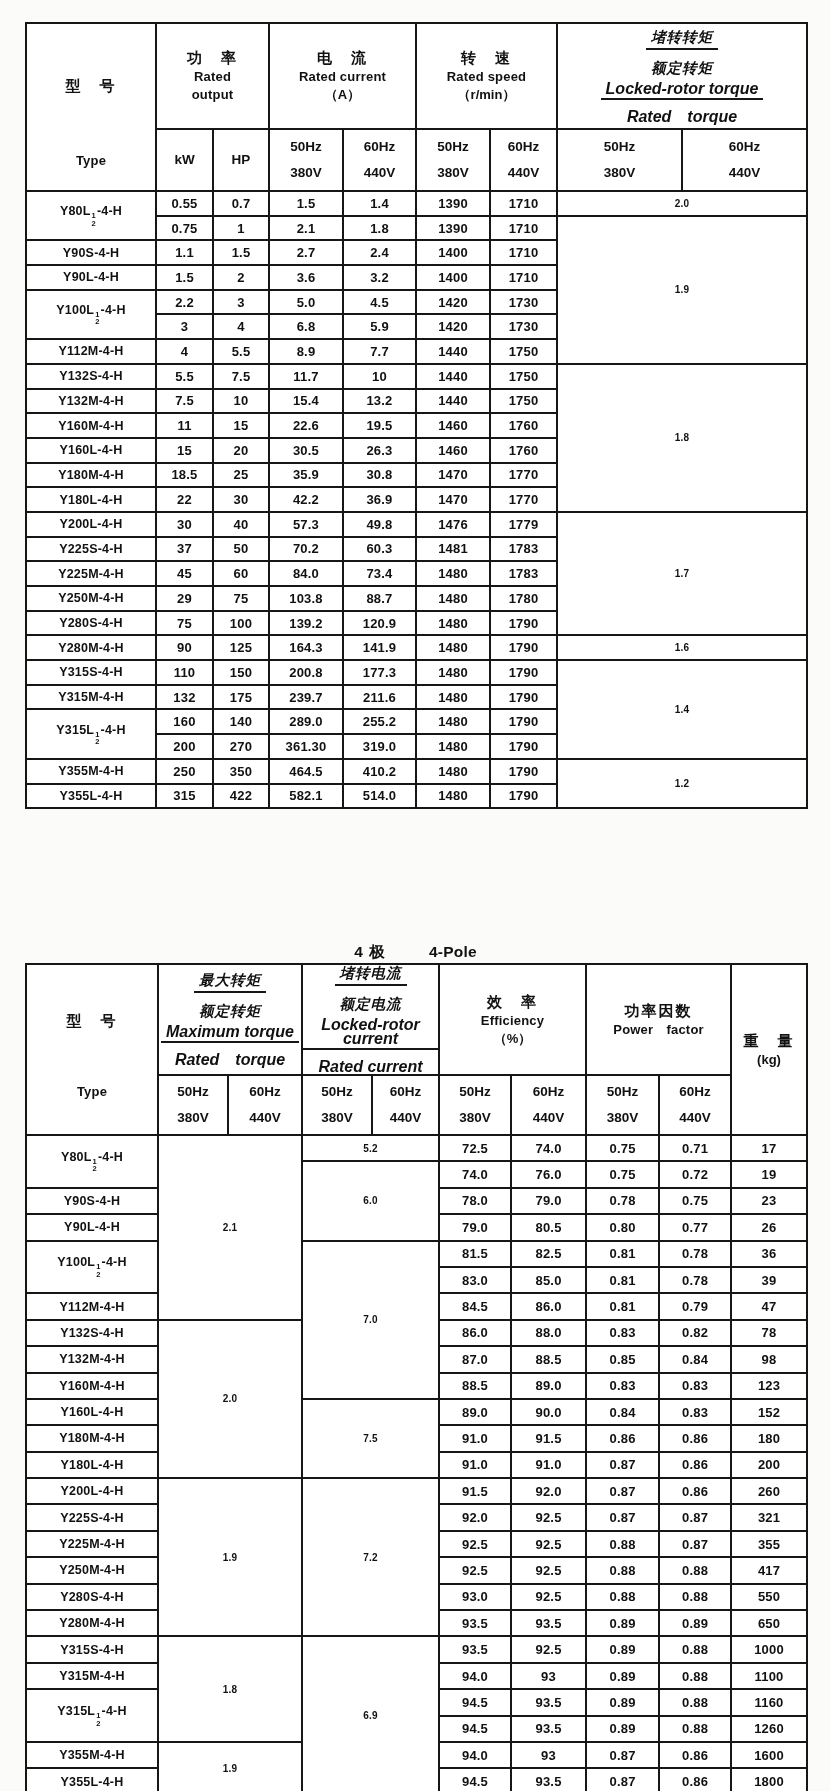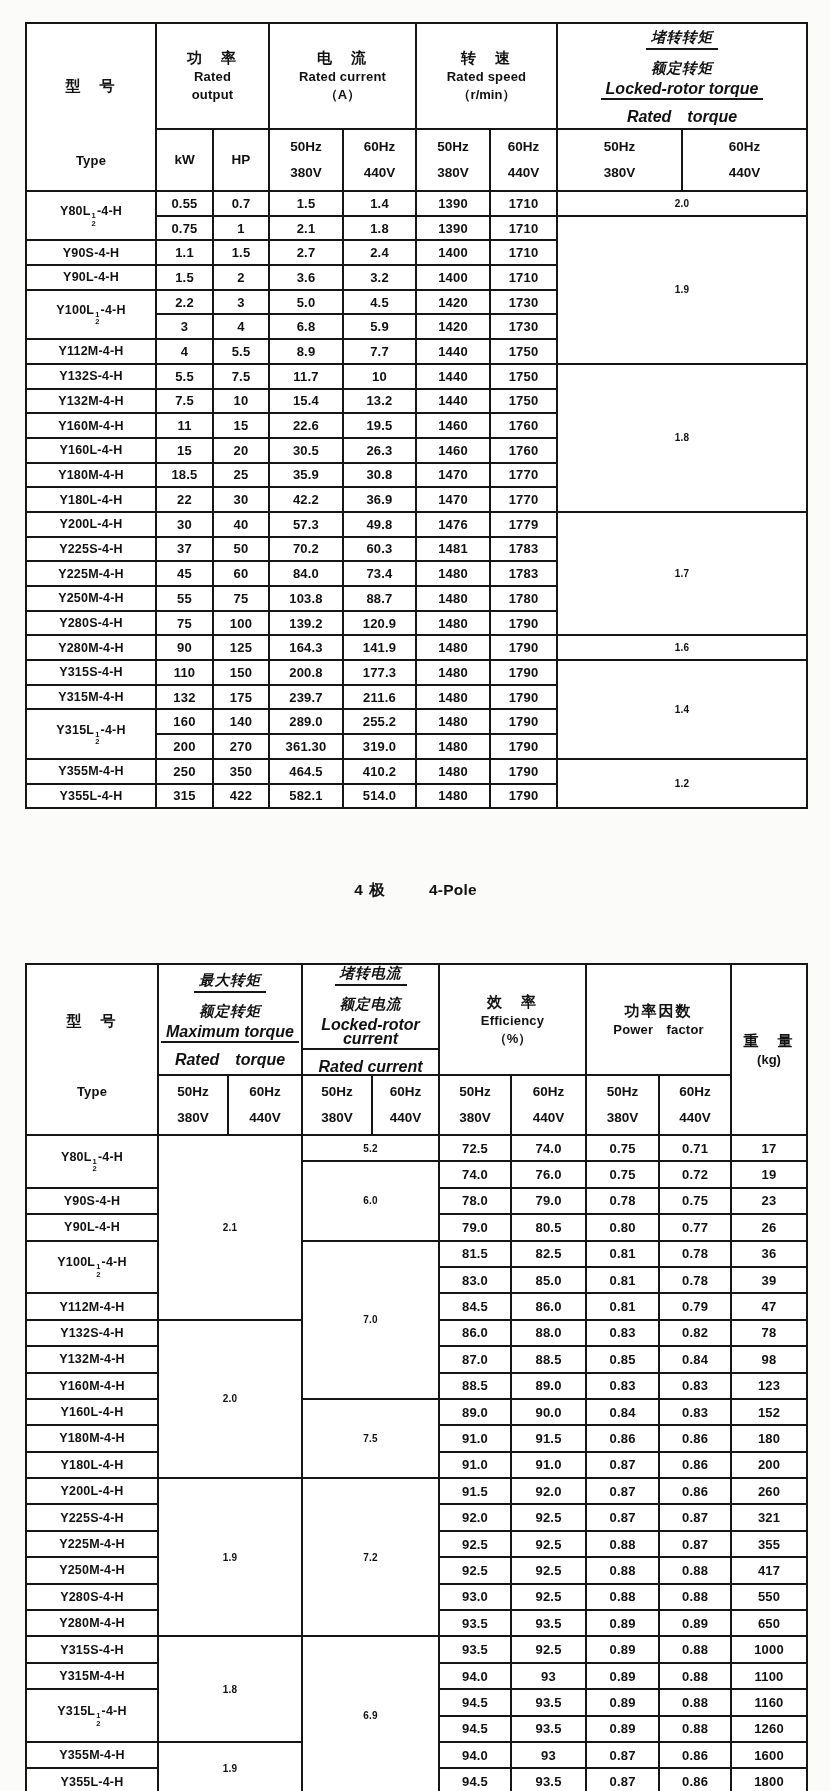--- a/index.html
+++ b/index.html
@@ -45,21 +45,21 @@
   .model-h{vertical-align:top;}
   .model-h .zh{margin-top:52px;}
   #t2 .model-h .zh{margin-top:46px;}
   .model-h .en{margin-top:56px;}
   #t2 .model-h .en{margin-top:52px;}
   
   .mf{display:inline-flex;flex-direction:column;font-size:7.5px;line-height:1;
       vertical-align:-3px;margin:0 1px;}
   
   #caption{
-    position:absolute;left:25px;top:880px;width:781px;text-align:center;
+    position:absolute;left:25px;top:942px;width:781px;text-align:center;
     font-size:15.5px;letter-spacing:1px;
   }
   #caption .cap-en{margin-left:38px;letter-spacing:0.2px;}
 </style>
 </head>
 <body>
 
 <table id="t1">
   <colgroup>
     <col style="width:130px">
@@ -279,21 +279,21 @@
         <td class="model" rowspan="1"><span>Y225M-4-H</span></td>
         <td>45</td>
         <td>60</td>
         <td>84.0</td>
         <td>73.4</td>
         <td>1480</td>
         <td>1783</td>
       </tr>
       <tr>
         <td class="model" rowspan="1"><span>Y250M-4-H</span></td>
-        <td>55</td>
+        <td>29</td>
         <td>75</td>
         <td>103.8</td>
         <td>88.7</td>
         <td>1480</td>
         <td>1780</td>
       </tr>
       <tr>
         <td class="model" rowspan="1"><span>Y280S-4-H</span></td>
         <td>75</td>
         <td>100</td>

